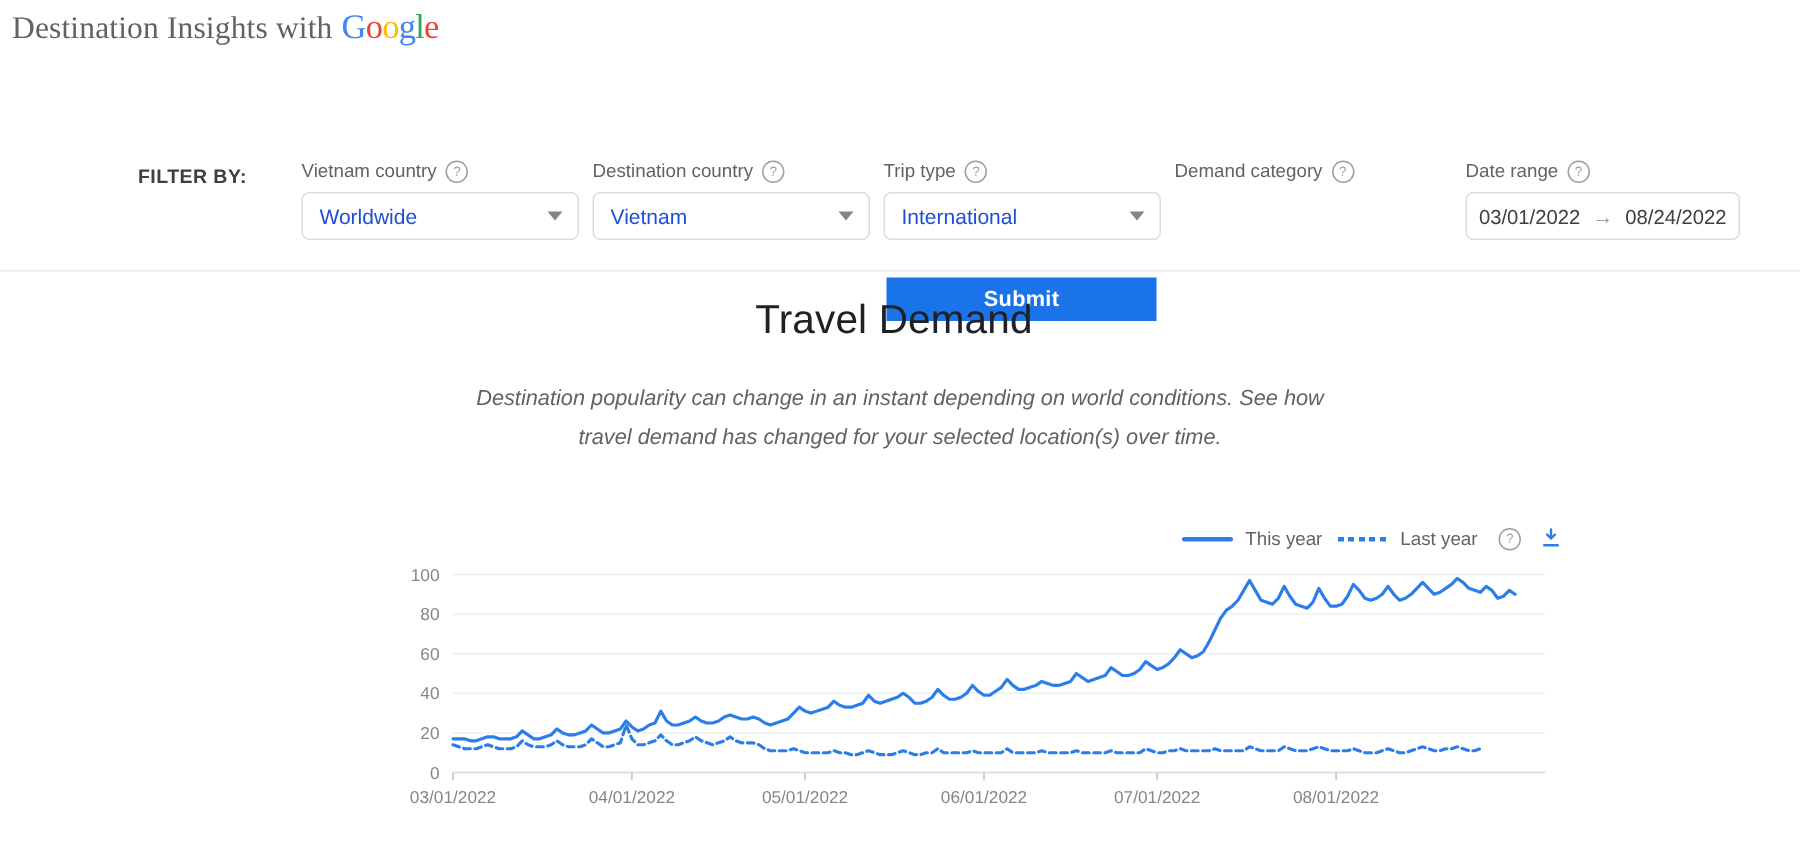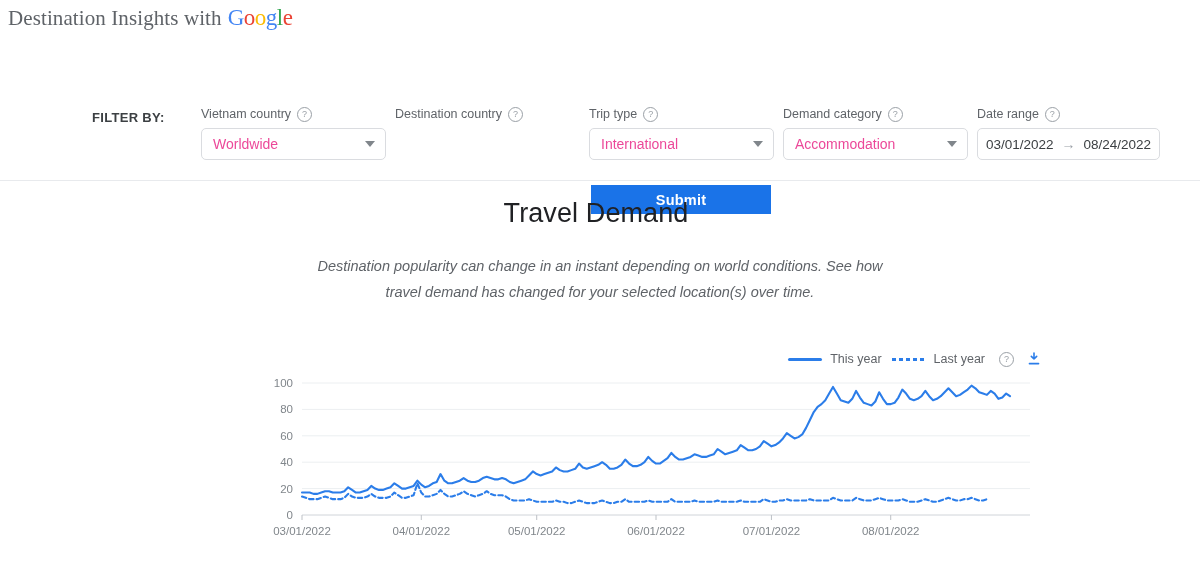--- a/index.html
+++ b/index.html
@@ -85,21 +85,21 @@
   .select-box {
     box-sizing: border-box;
     height: 32px;
     border: 1px solid #dadce0;
     border-radius: 5px;
     background: #fff;
     display: flex;
     align-items: center;
     padding: 0 10px 0 11px;
     font-size: 14px;
-    color: #ec4899;
+    color: #1d4ed8;
     justify-content: space-between;
     cursor: pointer;
   }
   .select-value {
     white-space: nowrap;
     overflow: hidden;
     text-overflow: ellipsis;
   }
   .caret {
     width: 0; height: 0;
@@ -265,41 +265,41 @@
       <span class="select-value">Worldwide</span>
       <span class="caret"></span>
     </div>
   </div>
 
   <div class="filter-group" style="left:395px; width:185px;">
     <div class="filter-label">
       <span>Destination country</span>
       <span class="help-icon">?</span>
     </div>
+    <div class="select-box">
+      <span class="select-value">Vietnam</span>
+      <span class="caret"></span>
+    </div>
   </div>
 
   <div class="filter-group" style="left:589px; width:185px;">
     <div class="filter-label">
       <span>Trip type</span>
       <span class="help-icon">?</span>
     </div>
     <div class="select-box">
       <span class="select-value">International</span>
       <span class="caret"></span>
     </div>
   </div>
 
   <div class="filter-group" style="left:783px; width:185px;">
     <div class="filter-label">
       <span>Demand category</span>
       <span class="help-icon">?</span>
-    </div>
-    <div class="select-box">
-      <span class="select-value">Accommodation</span>
-      <span class="caret"></span>
     </div>
   </div>
 
   <div class="filter-group" style="left:977px; width:183px;">
     <div class="filter-label">
       <span>Date range</span>
       <span class="help-icon">?</span>
     </div>
     <div class="date-box">
       <span>03/01/2022</span>

